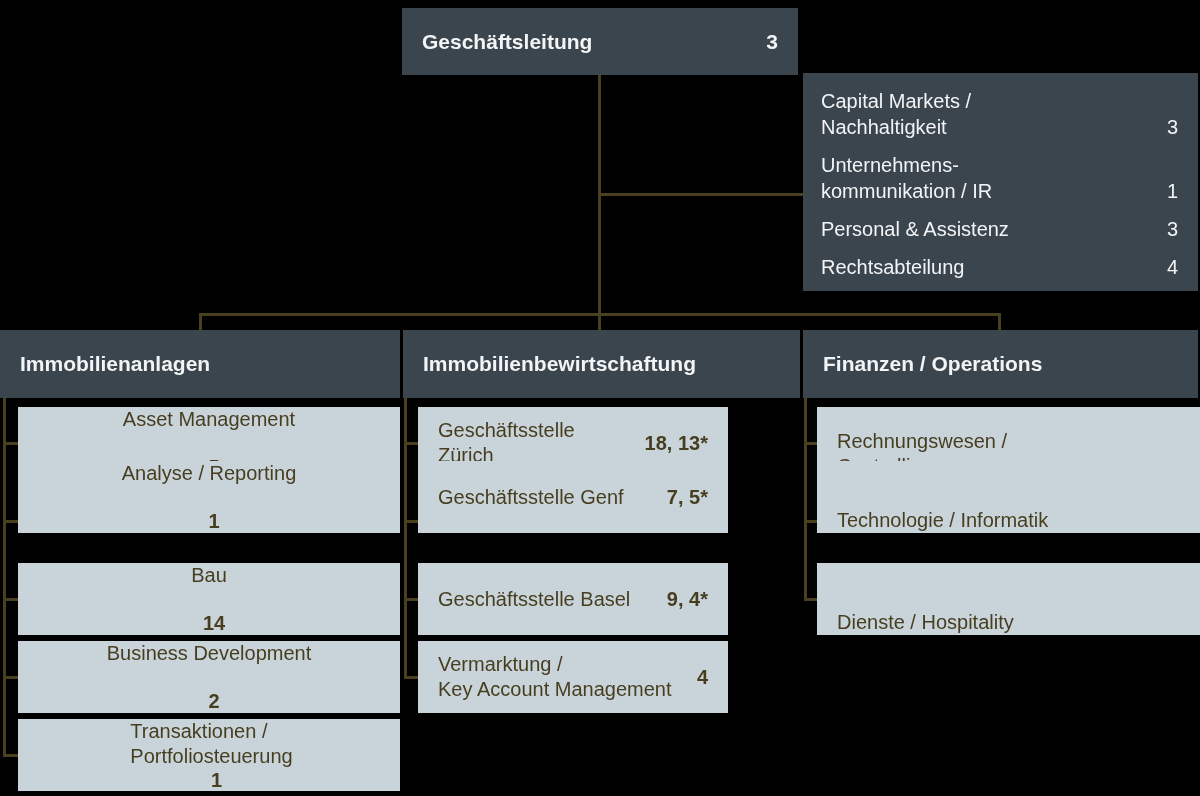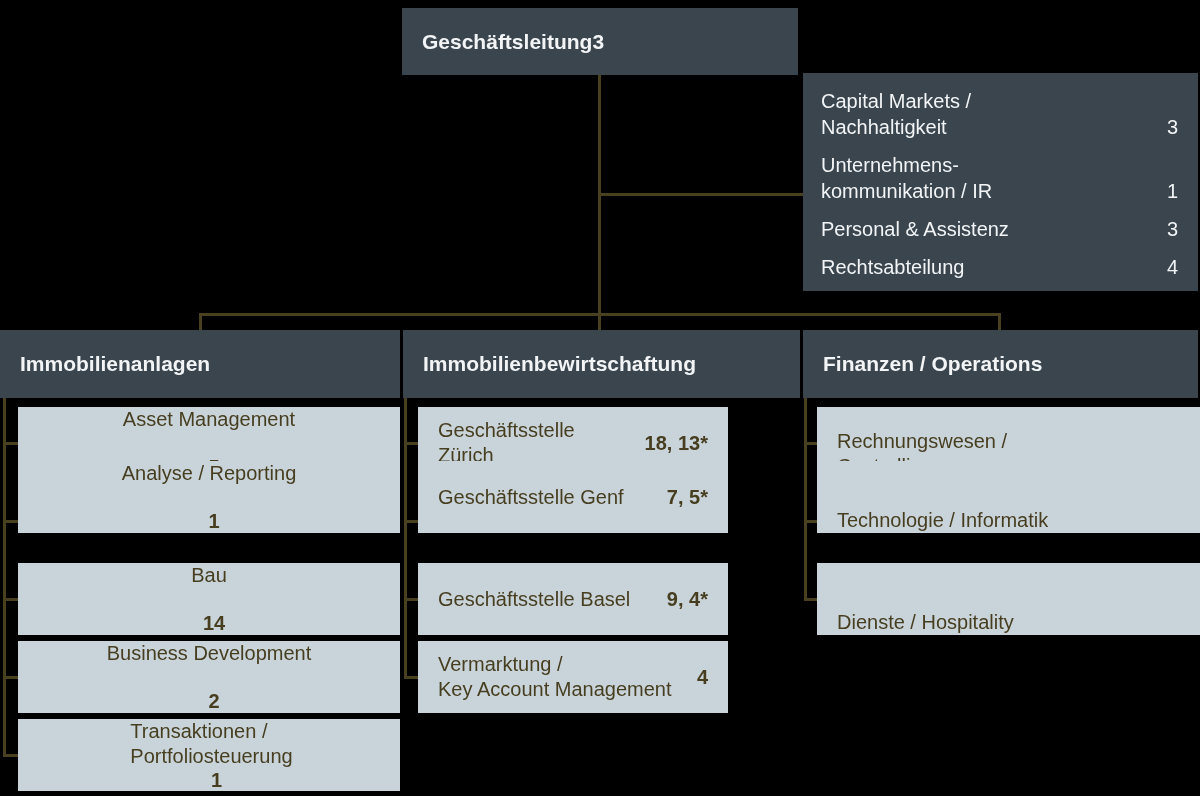--- a/index.html
+++ b/index.html
@@ -14,21 +14,21 @@
   body{font-family:"Liberation Sans","DejaVu Sans",sans-serif;}
   .stage{position:relative;width:1200px;height:796px;background:var(--bg);overflow:hidden;}
 
   
   .line{position:absolute;background:var(--line);}
 
   
   .rootbox{
     position:absolute;left:402px;top:8px;width:396px;height:67px;
     background:var(--dark);color:var(--text-light);
-    display:flex;align-items:center;
+    display:flex;align-items:center;justify-content:space-between;
     padding:0 20px;box-sizing:border-box;
     font-size:21px;font-weight:700;
   }
 
   
   .staffbox{
     position:absolute;left:803px;top:73px;width:395px;height:218px;
     background:var(--dark);color:var(--text-light);
     padding:15px 20px 12px 18px;box-sizing:border-box;
   }

